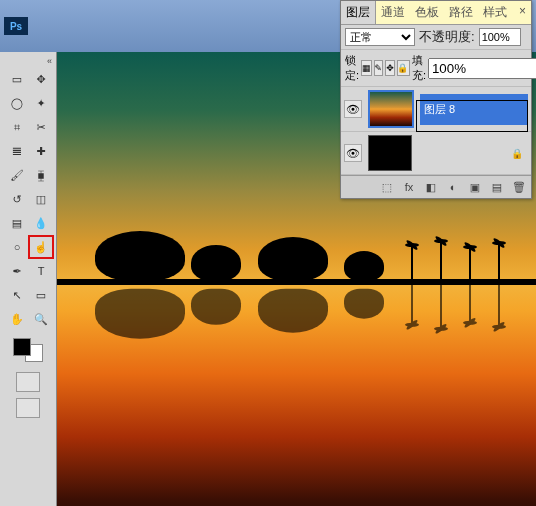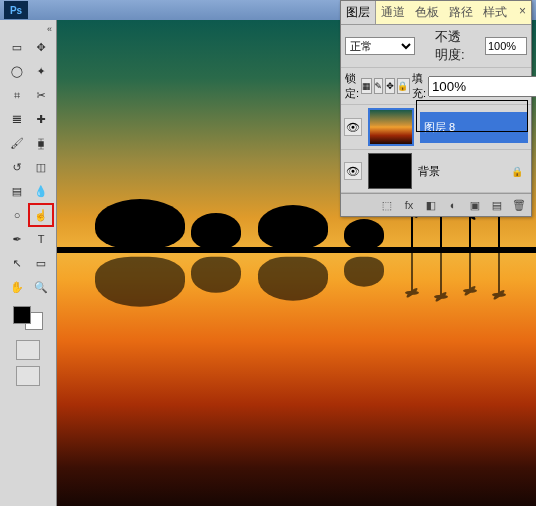--- a/index.html
+++ b/index.html
@@ -1,17 +1,17 @@
 <!DOCTYPE html>
 <html><head>
 <meta charset="utf-8">
 <style>
 body{margin:0;font-family:"Microsoft YaHei",Arial,sans-serif;font-size:11px;color:#000;background:#fff}
 .app{position:relative;width:536px;height:506px;overflow:hidden}
-.titlebar{height:20px;background:linear-gradient(#8aa9d4,#6d8fbe);display:flex;align-items:center;padding:0 4px}
+.titlebar{height:20px;background:linear-gradient(#8aa9d4,#6d8fbe);display:flex;align-items:center;padding:16px 4px}
 .ps-logo{width:22px;height:16px;background:#0a2a4d;color:#5eb6ff;font-weight:bold;font-size:10px;display:flex;align-items:center;justify-content:center;border:1px solid #0a2a4d}
 .winctrl{margin-left:auto;display:flex;gap:2px}
 .winctrl span{width:18px;height:14px;background:#dbe5f0;border:1px solid #7a8fa8;display:flex;align-items:center;justify-content:center;color:#334;font-size:9px}
 .main{display:flex;height:486px}
 .toolbar{width:52px;background:#d7d7d7;border-right:1px solid #888;padding:4px 2px;display:flex;flex-direction:column;align-items:center}
 .toolbar .toolbar-min{align-self:flex-end;font-size:9px;color:#444;padding-right:2px}
 .toolgrid{display:grid;grid-template-columns:22px 22px;gap:2px;margin-top:2px}
 .tool{width:22px;height:20px;background:#d7d7d7;border:1px solid #d7d7d7;display:flex;align-items:center;justify-content:center;color:#333}
 .tool.highlighted{outline:2px solid #d11;outline-offset:-1px}
 .swatches{margin-top:8px;position:relative;width:30px;height:24px}
@@ -29,21 +29,21 @@
 .crown{position:absolute;background:#000;border-radius:50% 50% 40% 40%}
 .palm{position:absolute;bottom:0;width:2px;background:#000}
 .palm::before,.palm::after{content:"";position:absolute;top:-2px;left:-6px;width:14px;height:4px;background:#000;border-radius:50%}
 .palm::after{transform:rotate(40deg)}
 
 .panel{position:absolute;top:0;right:4px;width:190px;background:#d7d7d7;border:1px solid #7a7a7a;z-index:20;box-shadow:1px 1px 3px rgba(0,0,0,.3)}
 .panel-tabs{display:flex;background:#fef9c3;border-bottom:1px solid #999;font-size:12px}
 .panel-tabs span{padding:3px 5px;color:#555}
 .panel-tabs span.active{background:#d7d7d7;color:#000;border-right:1px solid #999}
 .panel-close{margin-left:auto;padding:2px 4px;color:#444}
-.panel-row{display:flex;align-items:center;padding:3px 4px;border-bottom:1px solid #bdbdbd;gap:20px}
+.panel-row{display:flex;align-items:center;padding:3px 4px;border-bottom:1px solid #bdbdbd;gap:4px}
 .panel-row select{flex:0 0 70px;font-size:11px;height:18px;background:#fff;border:1px solid #888}
 .panel-row .lbl{font-size:13px;color:#222}
 .panel-row input[type=text]{width:36px;height:14px;font-size:11px;border:1px solid #888}
 .lockrow{display:flex;align-items:center;padding:3px 4px;border-bottom:1px solid #bdbdbd;gap:2px}
 .lockrow .ic{width:14px;height:14px;border:1px solid #999;background:#e8e8e8;display:flex;align-items:center;justify-content:center;font-size:9px}
 .layers{max-height:120px;background:#d7d7d7}
 .layer{display:flex;align-items:center;padding:3px;border-bottom:1px solid #bdbdbd}
 .eye{width:16px;height:16px;display:flex;align-items:center;justify-content:center;border:1px solid #aaa;margin-right:6px;background:#e8e8e8}
 .thumb{width:42px;height:34px;border:1px solid #555;margin-right:6px;position:relative;overflow:hidden}
 .thumb.sel{border:2px solid #3a76d8}
@@ -162,21 +162,20 @@
     </div>
     <div class="layers">
       <div class="layer selected">
         <div class="eye">👁</div>
         <div class="thumb sel t1"></div>
         <div class="lname">图层 8</div>
       </div>
       <div class="layer">
         <div class="eye">👁</div>
         <div class="thumb t2"></div>
-        <div class="lname">背景</div>
         <div class="lockbadge">🔒</div>
       </div>
     </div>
     <div class="panel-footer">
       <span>⬚</span>
       <span>fx</span>
       <span>◧</span>
       <span>◐</span>
       <span>▣</span>
       <span>▤</span>

